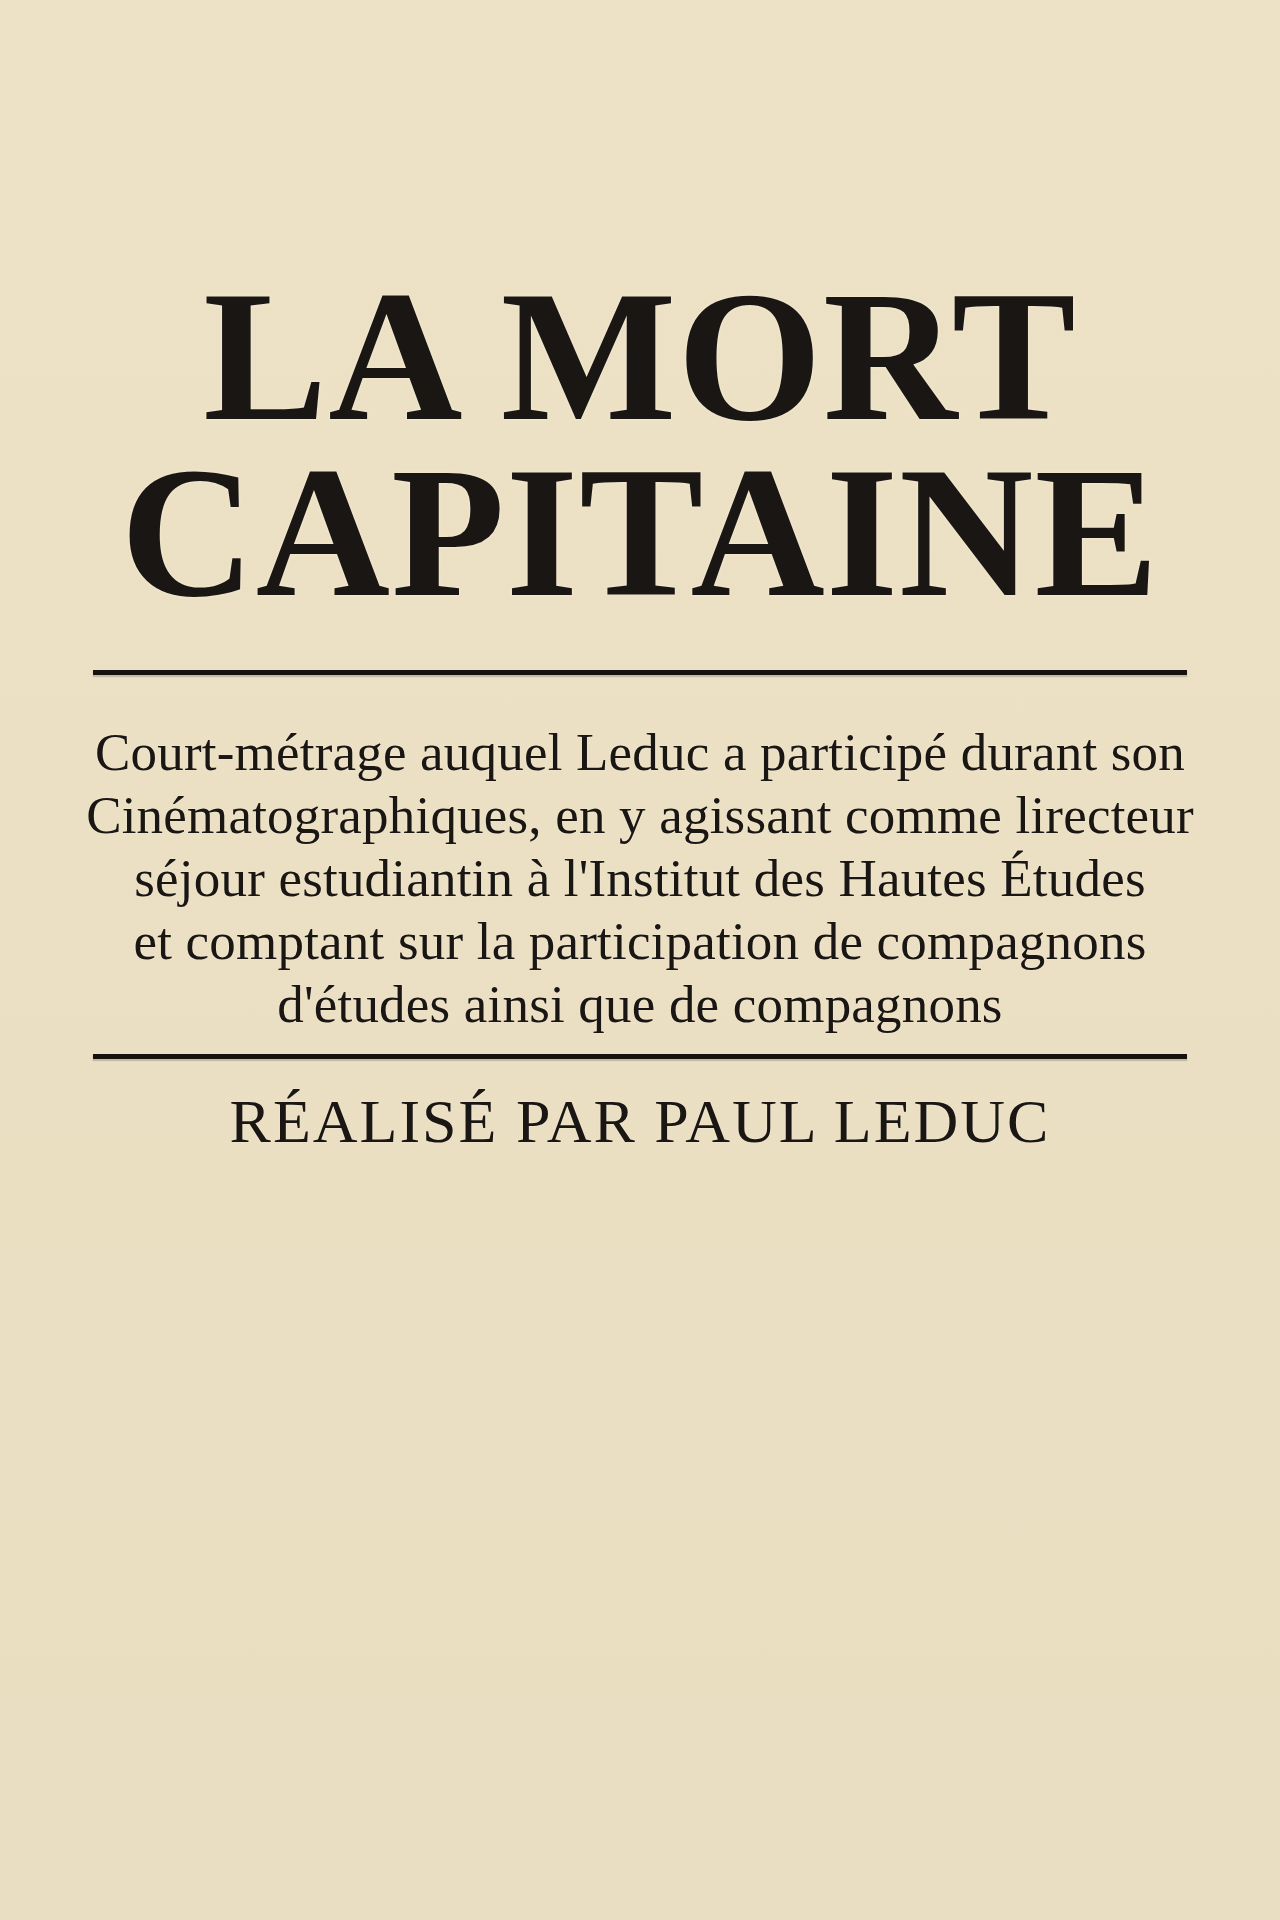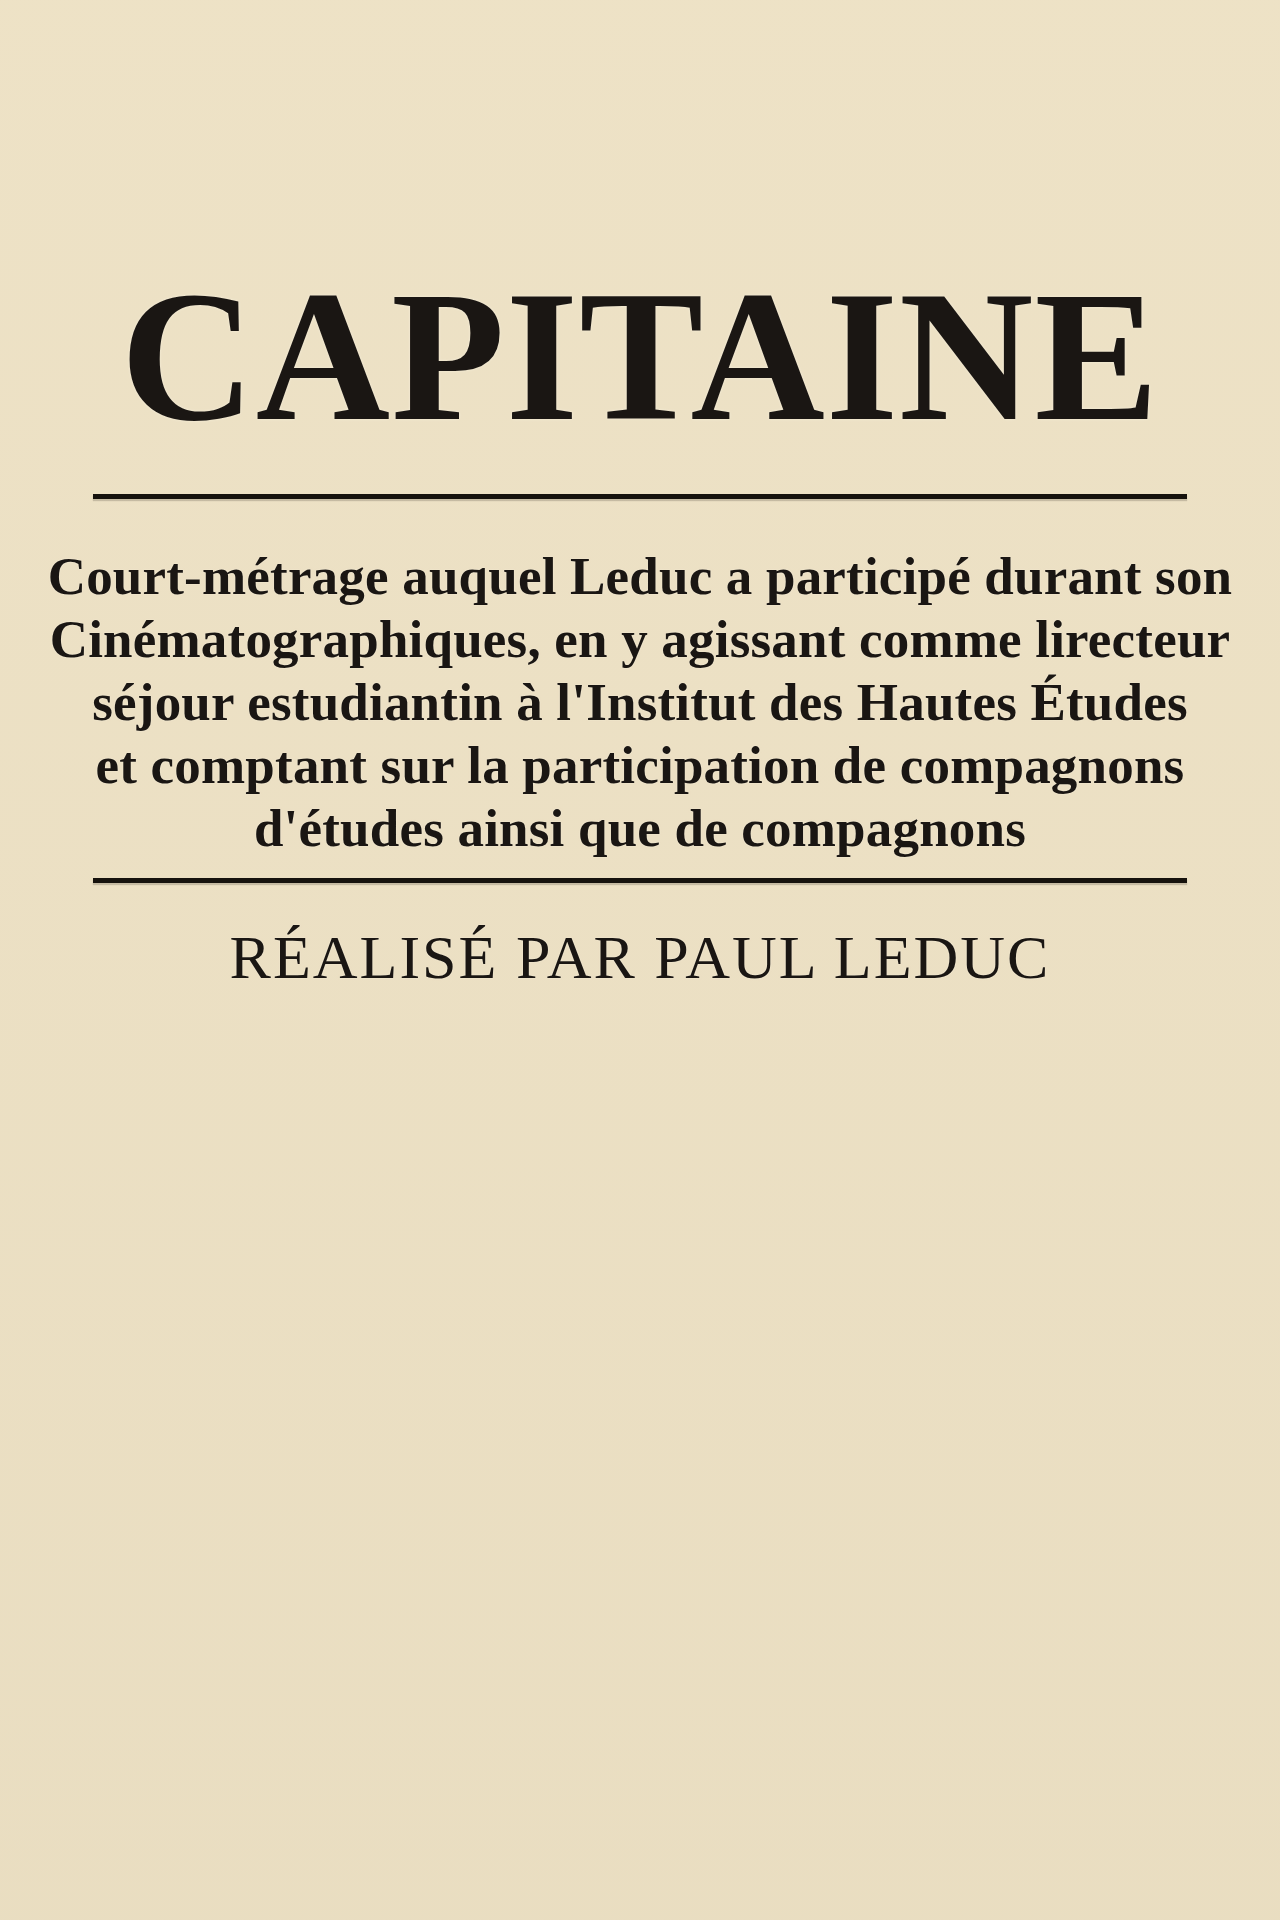--- a/index.html
+++ b/index.html
@@ -46,40 +46,40 @@
   }
   .description {
     margin-top: 46px;
     font-size: 53px;
     line-height: 63px;
     letter-spacing: 0.2px;
     text-shadow: 0 0 2px rgba(255, 251, 238, 0.5);
   }
   .description .line {
     white-space: nowrap;
-    font-weight: bold;
   }
   .rule-bottom {
     margin-top: 18px;
   }
   .credits {
-    margin-top: 36px;
+    margin-top: 24px;
     font-size: 62px;
     line-height: 76px;
     letter-spacing: 2px;
     white-space: nowrap;
     text-shadow: 0 0 2px rgba(255, 251, 238, 0.5);
   }
 </style>
 </head>
 <body>
 
 <div class="poster">
 
   <div class="title">
+    <div class="line">LA MORT</div>
     <div class="line">CAPITAINE</div>
   </div>
 
   <div class="rule rule-top"></div>
 
   <div class="description">
     <div class="line">Court-métrage auquel Leduc a participé durant son</div>
     <div class="line">Cinématographiques, en y agissant comme lirecteur</div>
     <div class="line">séjour estudiantin à l'Institut des Hautes Études</div>
     <div class="line">et comptant sur la participation de compagnons</div>

